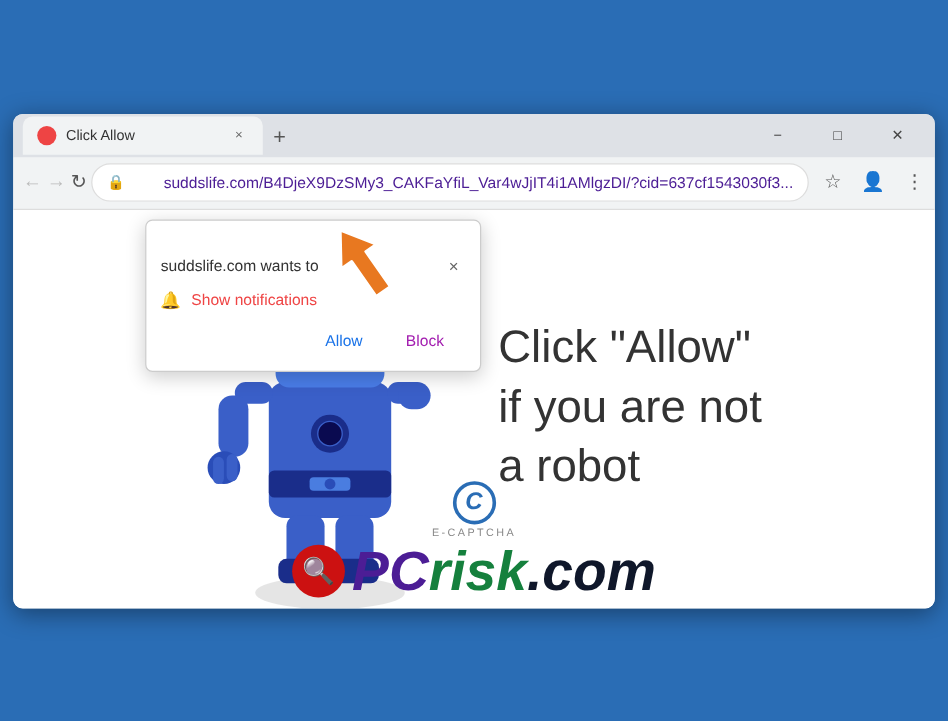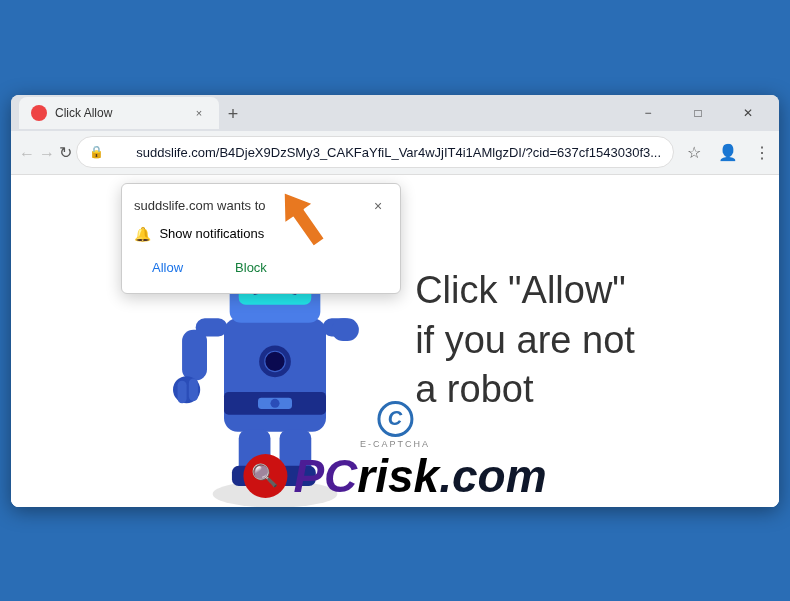--- a/index.html
+++ b/index.html
@@ -148,21 +148,21 @@
       color: #555;
       font-size: 12px;
       flex-shrink: 0;
     }
     .url-text {
       flex: 1;
       overflow: hidden;
       text-overflow: ellipsis;
       white-space: nowrap;
       font-size: 13px;
-      color: #0f172a;
+      color: #4c1d95;
       margin-left: 24px;
     }
     .toolbar-right {
       display: flex;
       align-items: center;
       gap: 2px;
     }
     
     .content-area {
       flex: 1;
@@ -181,20 +181,21 @@
       border-radius: 6px;
       box-shadow: 0 4px 16px rgba(0,0,0,0.2);
       padding: 12px;
       z-index: 100;
     }
     .popup-header {
       display: flex;
       align-items: center;
       justify-content: space-between;
       margin-bottom: 10px;
+      margin-top: 16px;
     }
     .popup-title {
       font-size: 13px;
       font-weight: 500;
       color: #333;
     }
     .popup-close {
       width: 20px;
       height: 20px;
       display: flex;
@@ -210,41 +211,42 @@
       align-items: center;
       gap: 8px;
       margin-bottom: 12px;
     }
     .bell-icon {
       color: #555;
       font-size: 14px;
     }
     .popup-row-text {
       font-size: 13px;
-      color: #000000;
+      color: #ef4444;
     }
     .popup-buttons {
       display: flex;
-      gap: 16px;
+      justify-content: flex-end;
+      gap: 0;
     }
     .btn-allow {
       padding: 6px 18px;
       background: transparent;
       border: none;
       color: #1a73e8;
       font-size: 13px;
       font-weight: 500;
       cursor: pointer;
       border-radius: 4px;
     }
     .btn-block {
       padding: 6px 18px;
       background: transparent;
       border: none;
-      color: #15803d;
+      color: #a21caf;
       font-size: 13px;
       font-weight: 500;
       cursor: pointer;
       border-radius: 4px;
     }
     
     .arrow-pointer {
       position: absolute;
       top: 6px;
       left: 258px;
@@ -391,21 +393,21 @@
     </div>
 
     <div style="position:absolute; bottom:8px; left:50%; transform:translateX(-50%); display:flex; flex-direction:column; align-items:center; gap:0;">
       <div style="display:flex; flex-direction:column; align-items:center; margin-bottom:4px;">
         <div style="width:36px;height:36px;border:3px solid #2a6db5;border-radius:50%;display:flex;align-items:center;justify-content:center;color:#2a6db5;font-size:20px;font-weight:bold;font-style:italic;">C</div>
         <div style="font-size:9px;color:#888;letter-spacing:2px;text-transform:uppercase;margin-top:2px;">E-CAPTCHA</div>
       </div>
       <div style="display:flex;align-items:center;gap:6px;">
         <div style="width:44px;height:44px;background:#cc1111;border-radius:50%;display:flex;align-items:center;justify-content:center;color:white;font-size:22px;font-weight:bold;">🔍</div>
         <div style="font-size:46px;font-weight:900;font-style:italic;color:#aaa;line-height:1;">
-          <span style="color:#4c1d95;">PC</span><span style="color:#000000;">risk</span><span style="color:#0f172a;">.com</span>
+          <span style="color:#4c1d95;">PC</span><span style="color:#15803d;">risk</span><span style="color:#0f172a;">.com</span>
         </div>
       </div>
     </div>
 
     <div class="permission-popup">
       <div class="popup-header">
         <span class="popup-title">suddslife.com wants to</span>
         <span class="popup-close">×</span>
       </div>
       <div class="popup-row">

